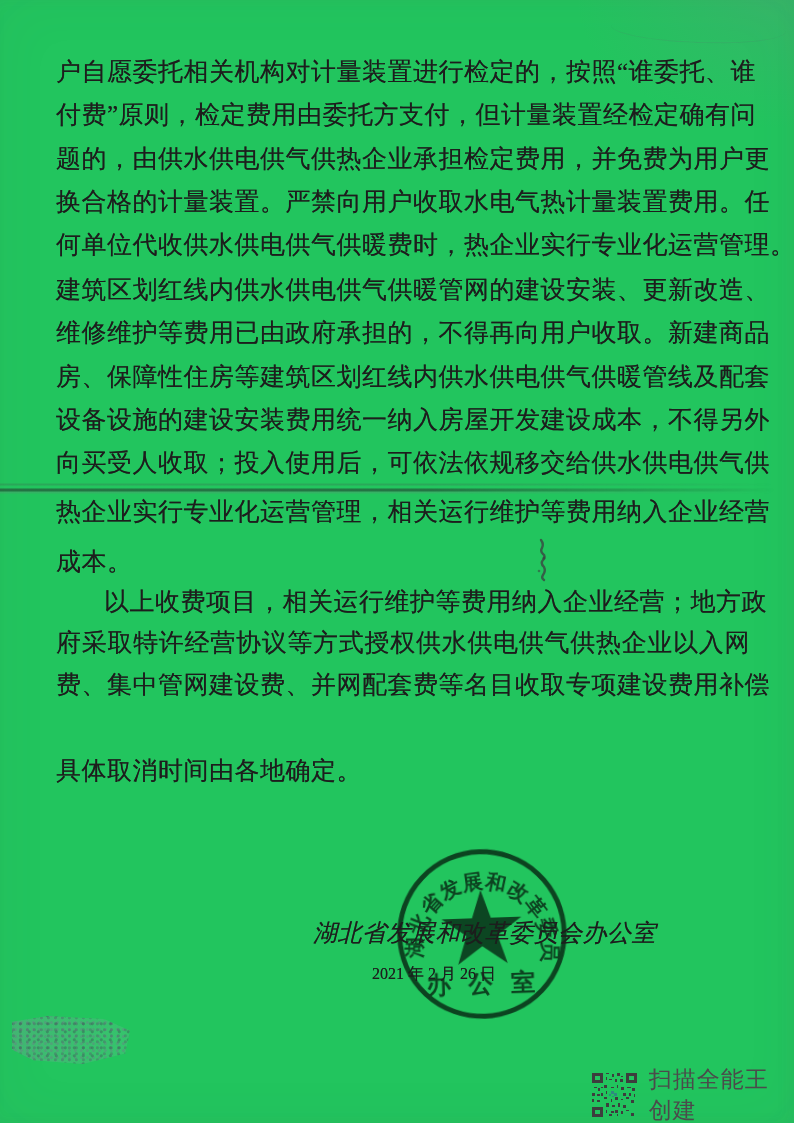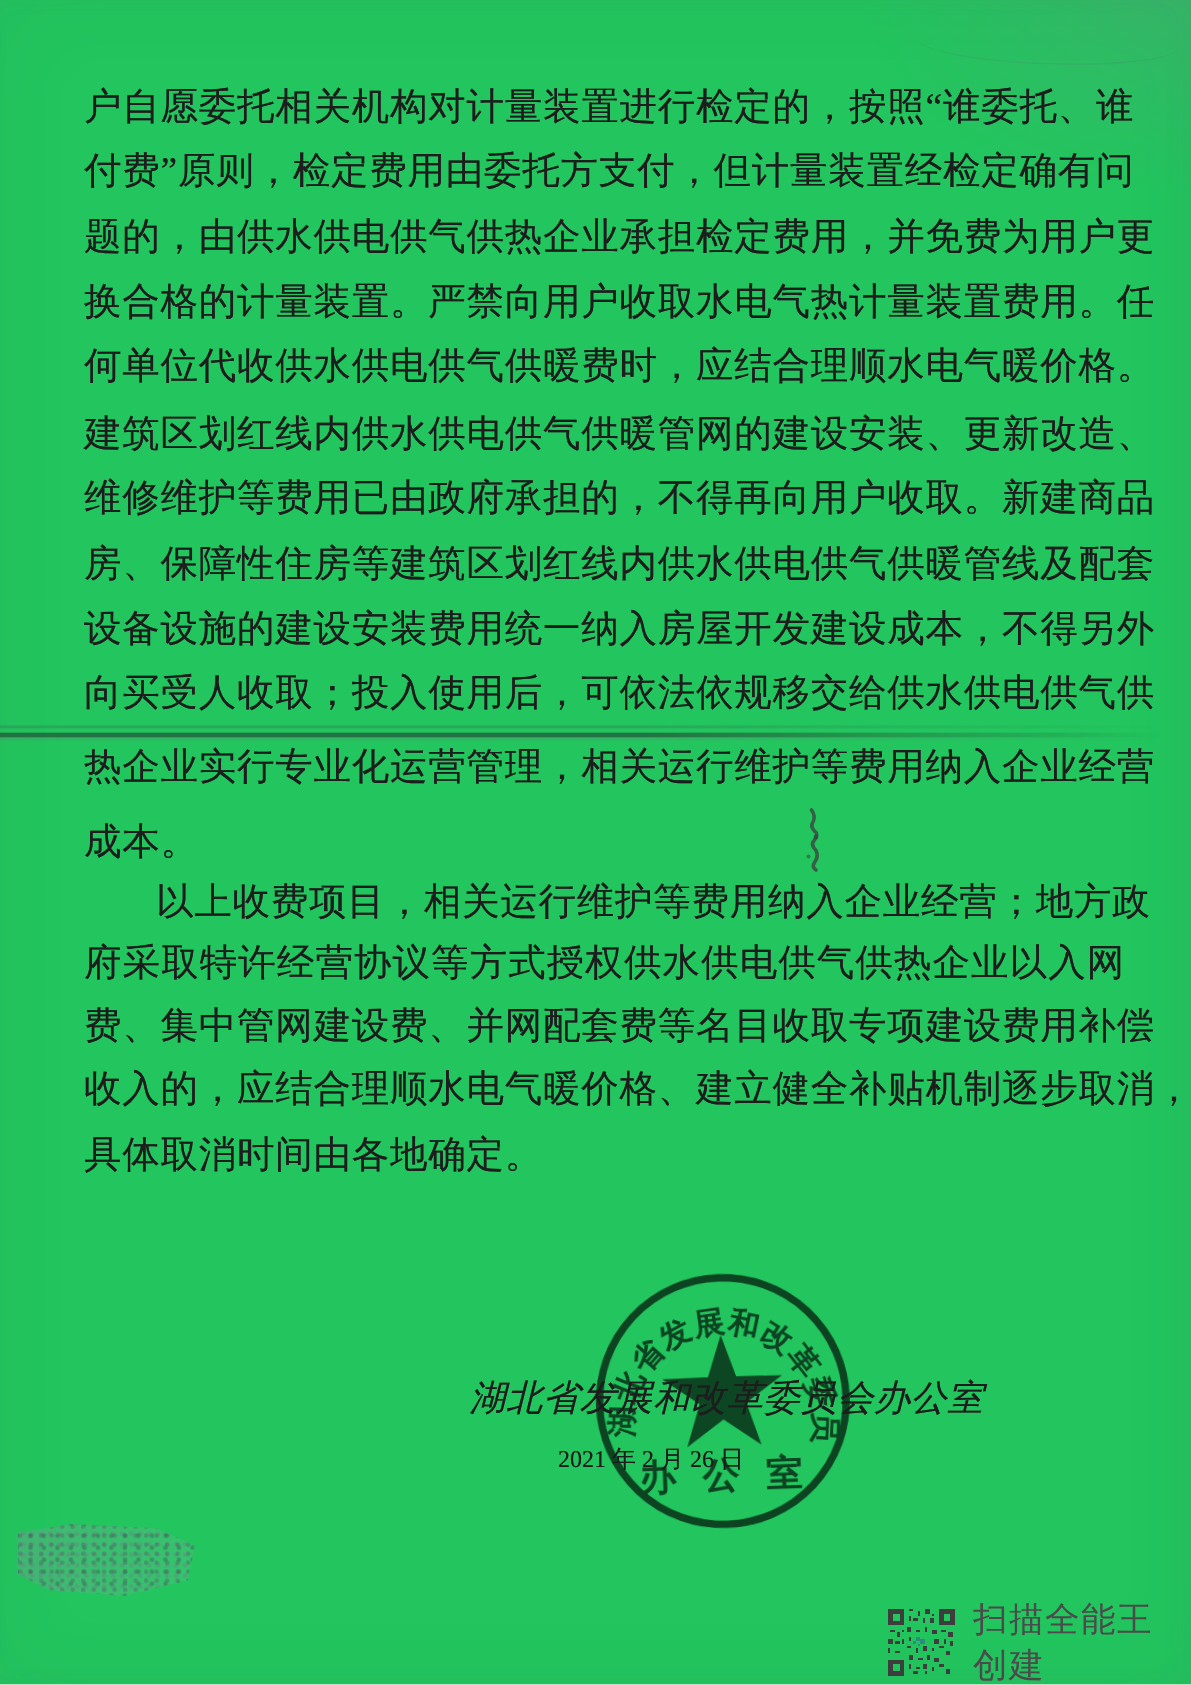--- a/index.html
+++ b/index.html
@@ -103,32 +103,31 @@
   <svg id="ink-blob" width="24" height="44" viewBox="0 0 24 44">
     <path d="M11 2 q3 4 1 8 q-2 3 1 6 q3 2 0 6 q-3 3 1 7 q2 4 -1 8 q-2 3 1 5" fill="none" stroke="#3c3c40" stroke-width="2.4" stroke-linecap="round" opacity="0.75"></path>
     <circle cx="14" cy="20" r="1.6" fill="#3c3c40" opacity="0.6"></circle>
     <circle cx="9" cy="33" r="1.3" fill="#3c3c40" opacity="0.55"></circle>
   </svg>
 
   <div class="line just" style="top:50px">户自愿委托相关机构对计量装置进行检定的，按照“谁委托、谁</div>
   <div class="line just" style="top:93px">付费”原则，检定费用由委托方支付，但计量装置经检定确有问</div>
   <div class="line just" style="top:137px">题的，由供水供电供气供热企业承担检定费用，并免费为用户更</div>
   <div class="line just" style="top:180px">换合格的计量装置。严禁向用户收取水电气热计量装置费用。任</div>
-  <div class="line just" style="top:223px">何单位代收供水供电供气供暖费时，应结合理顺水电气暖价格。</div>
+  <div class="line just" style="top:223px">何单位代收供水供电供气供暖费时，热企业实行专业化运营管理。</div>
   <div class="line just" style="top:268px">建筑区划红线内供水供电供气供暖管网的建设安装、更新改造、</div>
   <div class="line just" style="top:311px">维修维护等费用已由政府承担的，不得再向用户收取。新建商品</div>
   <div class="line just" style="top:355px">房、保障性住房等建筑区划红线内供水供电供气供暖管线及配套</div>
   <div class="line just" style="top:398px">设备设施的建设安装费用统一纳入房屋开发建设成本，不得另外</div>
   <div class="line just" style="top:441px">向买受人收取；投入使用后，可依法依规移交给供水供电供气供</div>
   <div class="line just" style="top:490px">热企业实行专业化运营管理，相关运行维护等费用纳入企业经营</div>
   <div class="line" style="top:540px">成本。</div>
   <div class="line just indent" style="top:580px">以上收费项目，相关运行维护等费用纳入企业经营；地方政</div>
   <div class="line just" style="top:621px">府采取特许经营协议等方式授权供水供电供气供热企业以入网</div>
   <div class="line just" style="top:663px">费、集中管网建设费、并网配套费等名目收取专项建设费用补偿</div>
-  <div class="line just" style="top:705px">收入的，应结合理顺水电气暖价格、建立健全补贴机制逐步取消，</div>
   <div class="line" style="top:749px">具体取消时间由各地确定。</div>
 
   <div id="office-line" class="sig">湖北省发展和改革委员会办公室</div>
   <div id="date-line" class="sig">2021 年 2 月 26 日</div>
 
   <svg id="seal" viewBox="0 0 190 190">
     <circle cx="95" cy="93" r="84" fill="none" stroke="#383838" stroke-width="5"></circle>
     <polygon fill="#3d3d3d" points="95,48 104.6,76.5 135.8,76.7 110.9,94.6 120.3,123.6 95,105.5 69.7,123.6 79.1,94.6 54.2,76.7 85.4,76.5"></polygon>
     <defs>
       <path id="arcPath" d="M 33.4 115.4 A 62 62 0 1 1 156.6 115.4" fill="none"></path>

